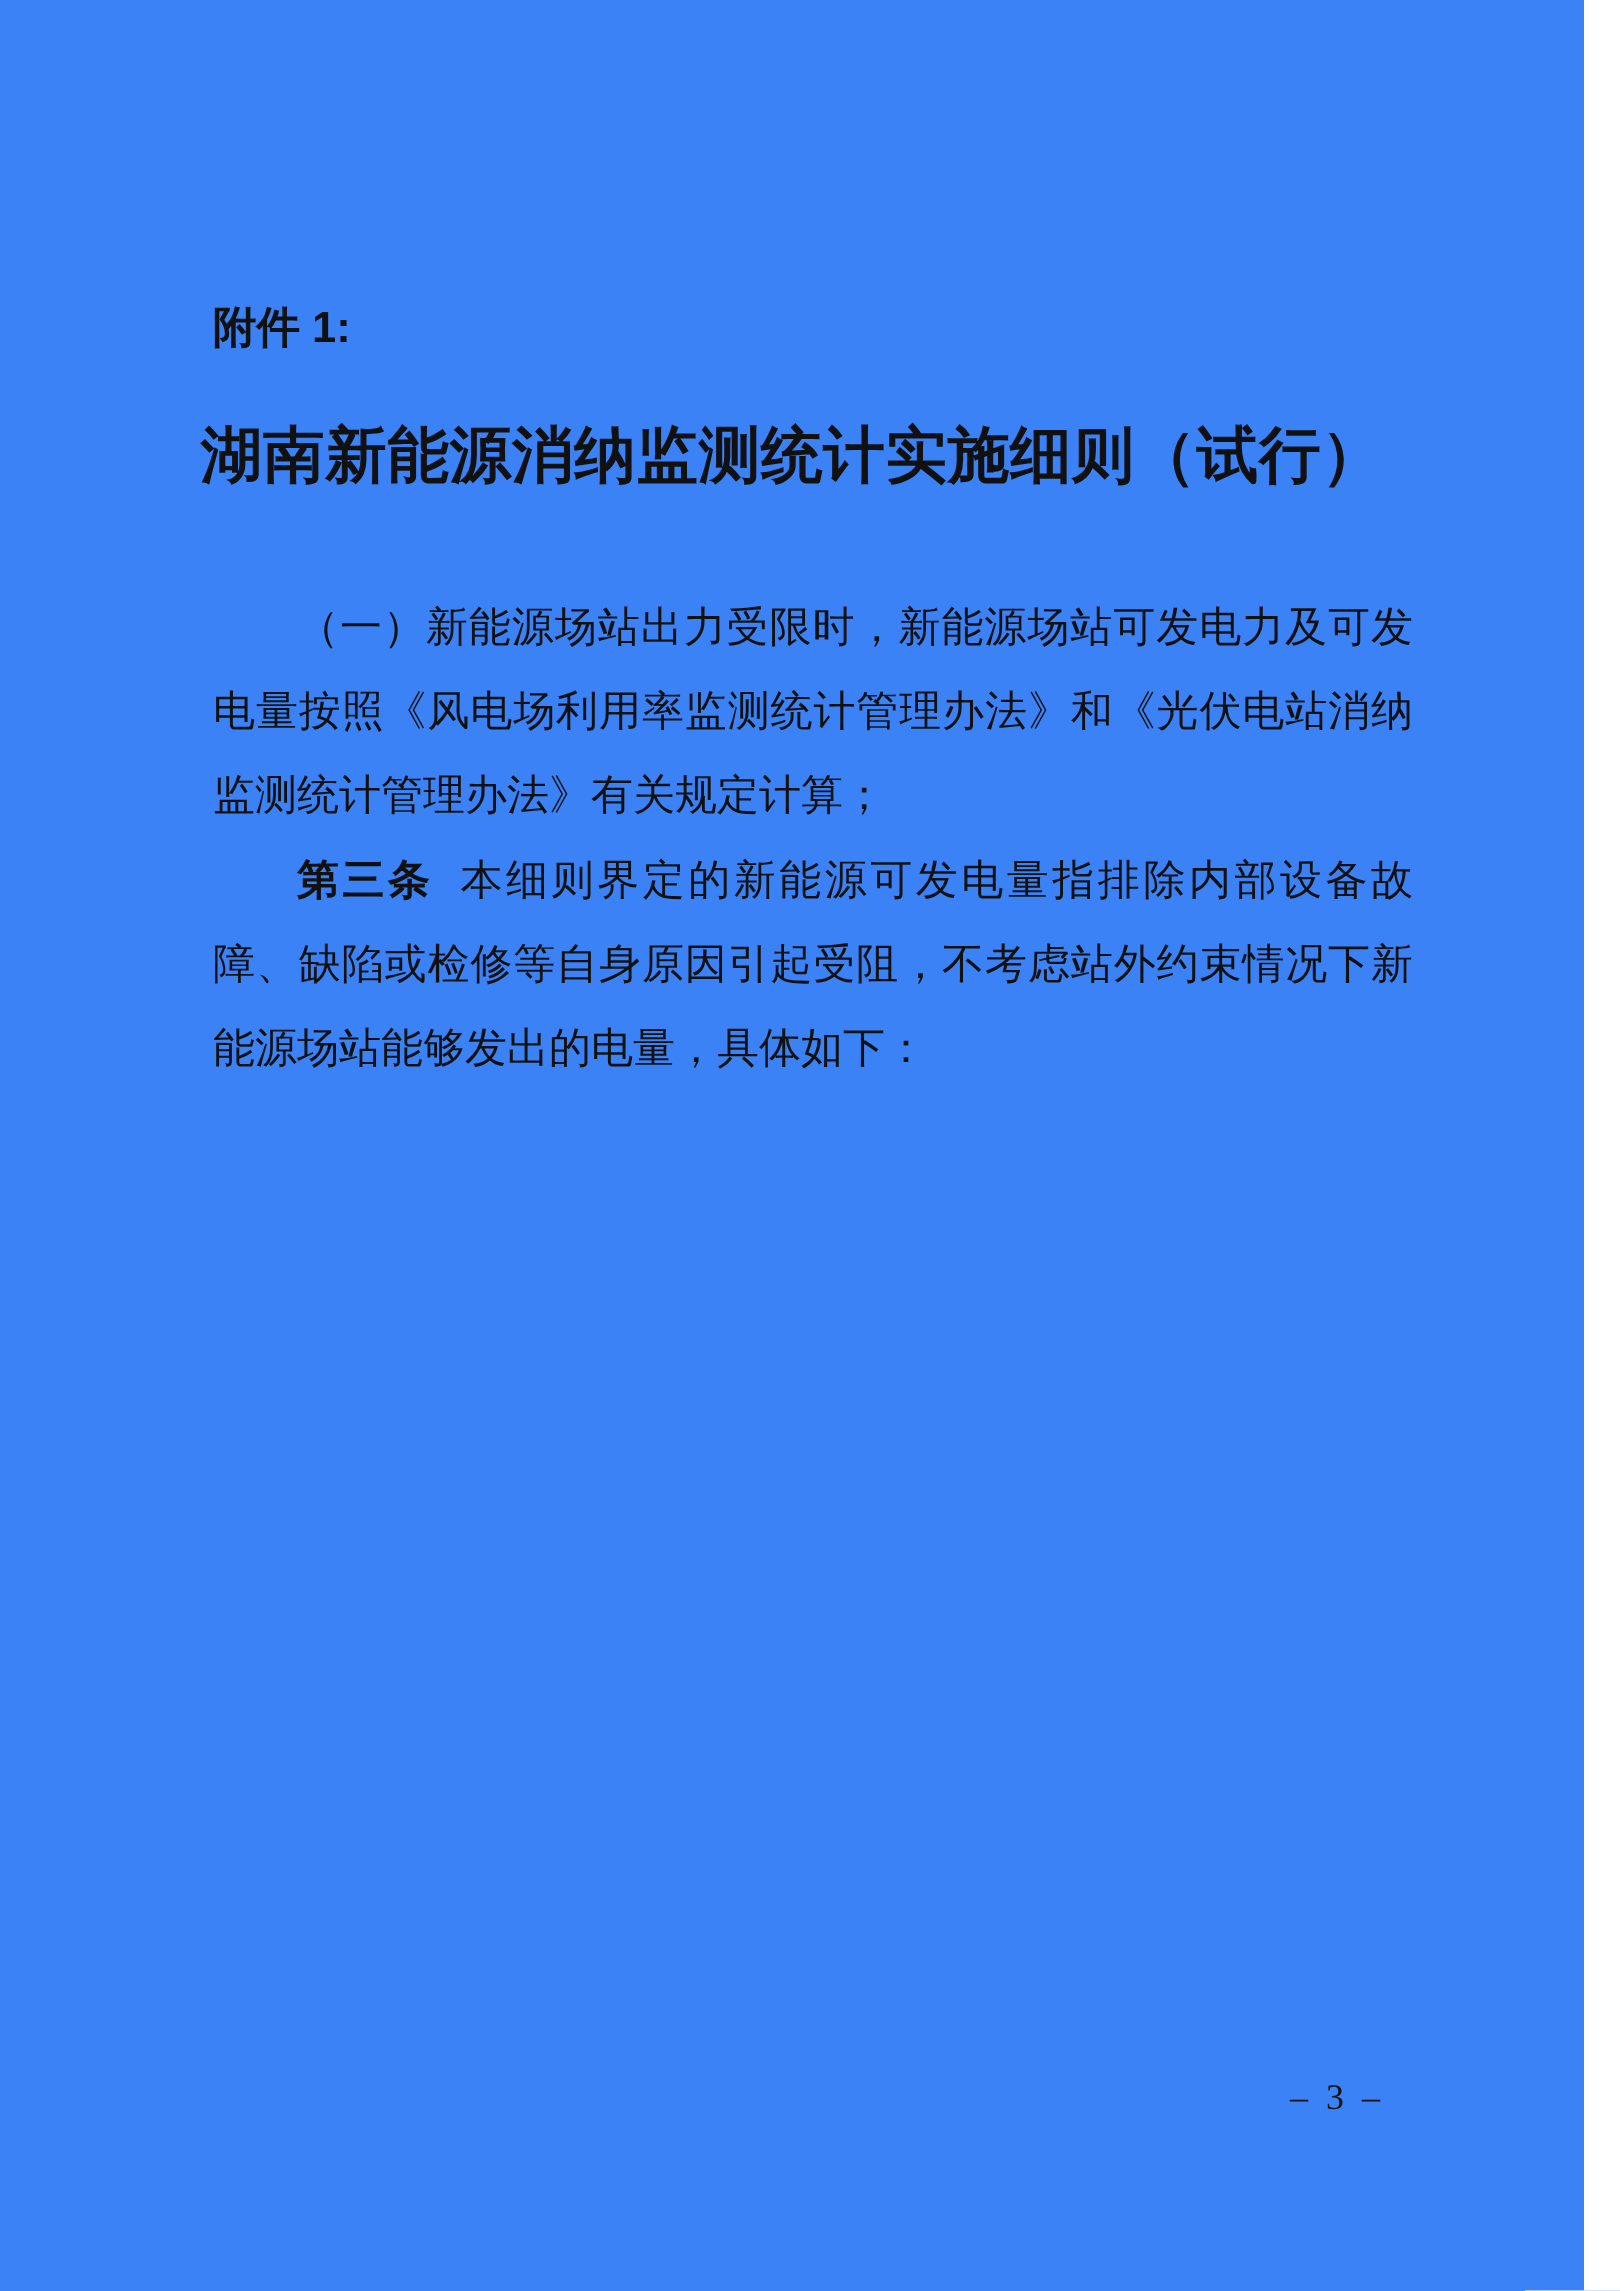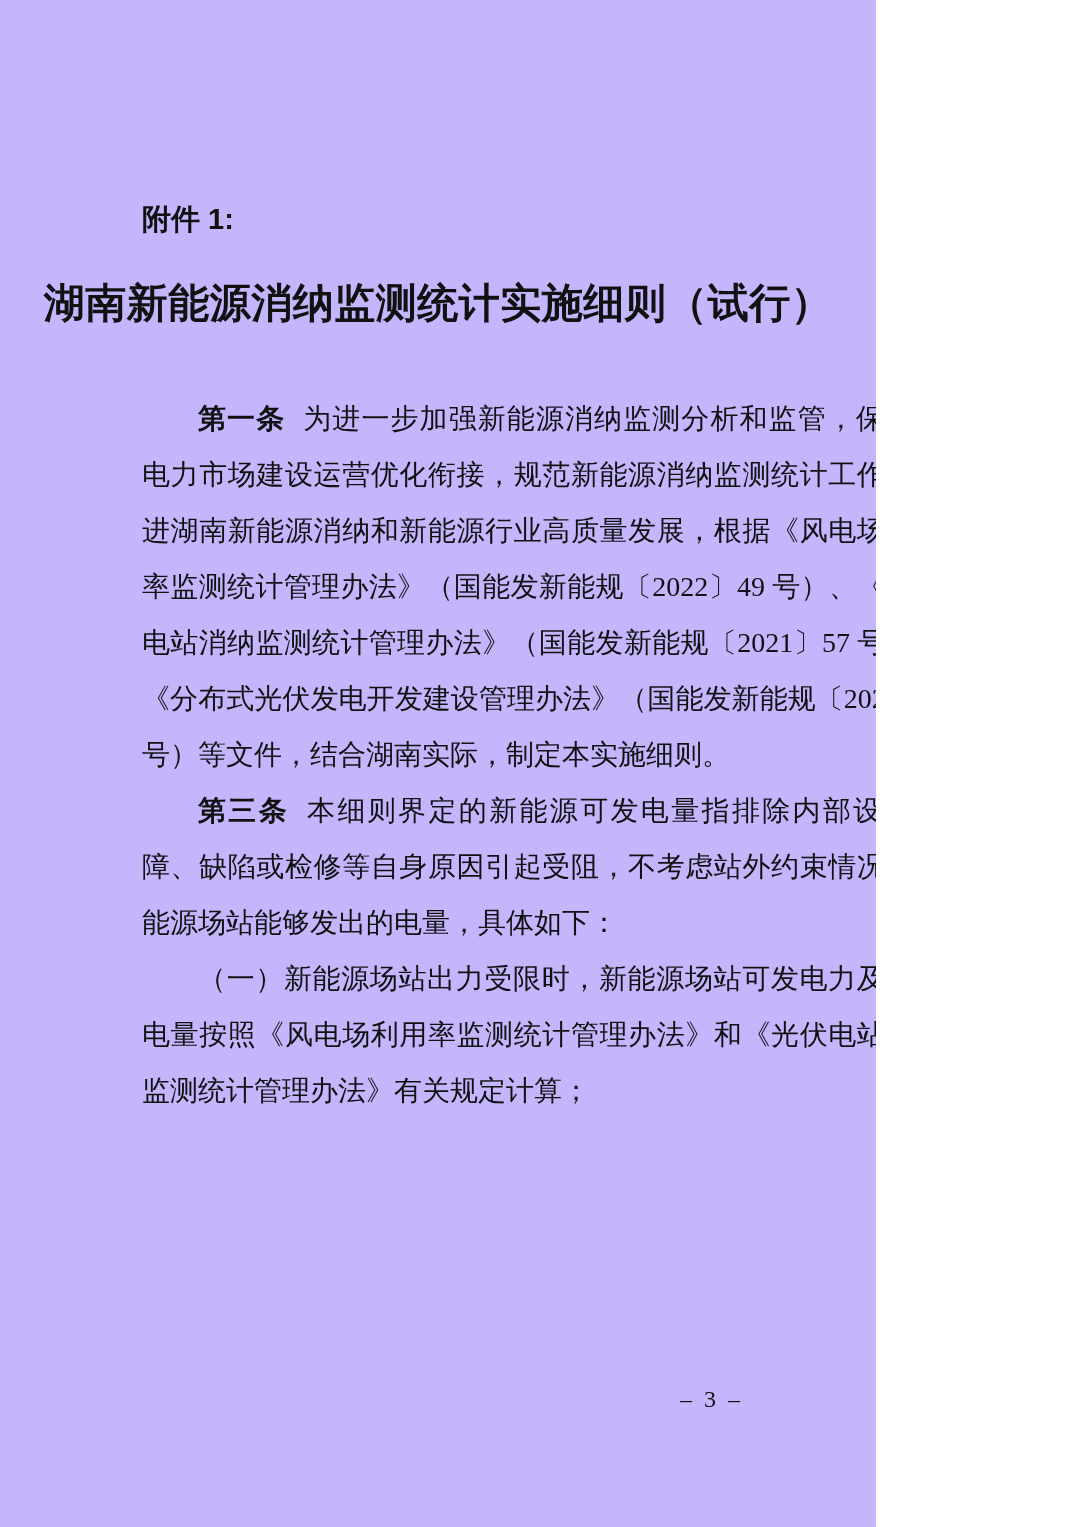--- a/index.html
+++ b/index.html
@@ -2,23 +2,23 @@
 <html lang="zh"><head>
 <meta charset="utf-8">
 <style>
   html, body {
     margin: 0;
     padding: 0;
     background: #ffffff;
   }
   .page {
     position: relative;
-    width: 876px;
+    width: 1056px;
     height: 1527px;
-    background: #c4b5fd;
+    background: #3b82f6;
     color: #111111;
     font-family: "Liberation Serif", serif;
     overflow: hidden;
   }
   .attachment-label {
     position: absolute;
     left: 142px;
     top: 201px;
     font-family: "Liberation Sans", sans-serif;
     font-weight: 700;
@@ -70,30 +70,27 @@
 <body>
 
 <div class="page">
 
   <div class="attachment-label">附件 1:</div>
 
   <div class="doc-title">湖南新能源消纳监测统计实施细则（试行）</div>
 
   <div class="doc-body">
 
-    <p class="para">
-      <span class="para-label">第一条</span><span>为进一步加强新能源消纳监测分析和监管，保障与电力市场建设运营优化衔接，规范新能源消纳监测统计工作，促进湖南新能源消纳和新能源行业高质量发展，根据《风电场利用率监测统计管理办法》（国能发新能规〔2022〕49 号）、《光伏电站消纳监测统计管理办法》（国能发新能规〔2021〕57 号）、《分布式光伏发电开发建设管理办法》（国能发新能规〔2025〕7 号）等文件，结合湖南实际，制定本实施细则。</span>
-    </p>
 
 
     <p class="para">
-      <span class="para-label">第三条</span><span>本细则界定的新能源可发电量指排除内部设备故障、缺陷或检修等自身原因引起受阻，不考虑站外约束情况下新能源场站能够发出的电量，具体如下：</span>
+      <span>（一）新能源场站出力受限时，新能源场站可发电力及可发电量按照《风电场利用率监测统计管理办法》和《光伏电站消纳监测统计管理办法》有关规定计算；</span>
     </p>
 
     <p class="para">
-      <span>（一）新能源场站出力受限时，新能源场站可发电力及可发电量按照《风电场利用率监测统计管理办法》和《光伏电站消纳监测统计管理办法》有关规定计算；</span>
+      <span class="para-label">第三条</span><span>本细则界定的新能源可发电量指排除内部设备故障、缺陷或检修等自身原因引起受阻，不考虑站外约束情况下新能源场站能够发出的电量，具体如下：</span>
     </p>
 
   </div>
 
   <div class="page-number">– 3 –</div>
 
 </div>
 
 </body></html>

